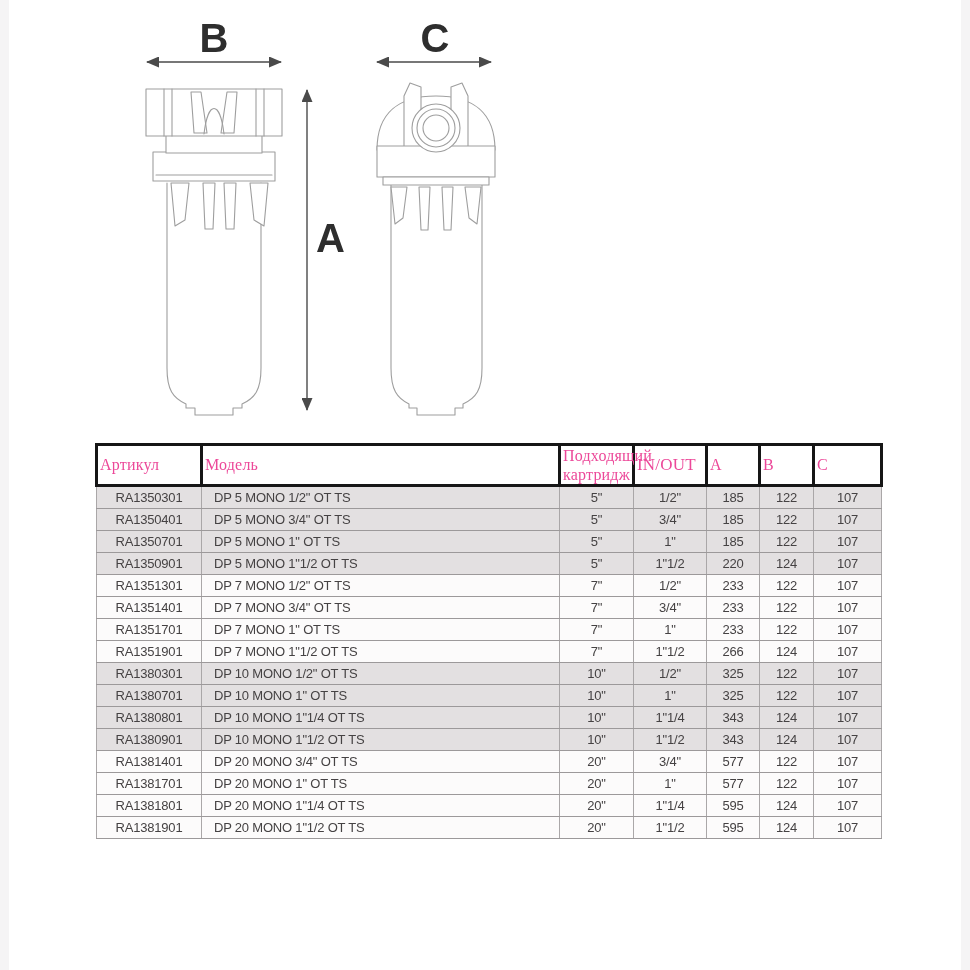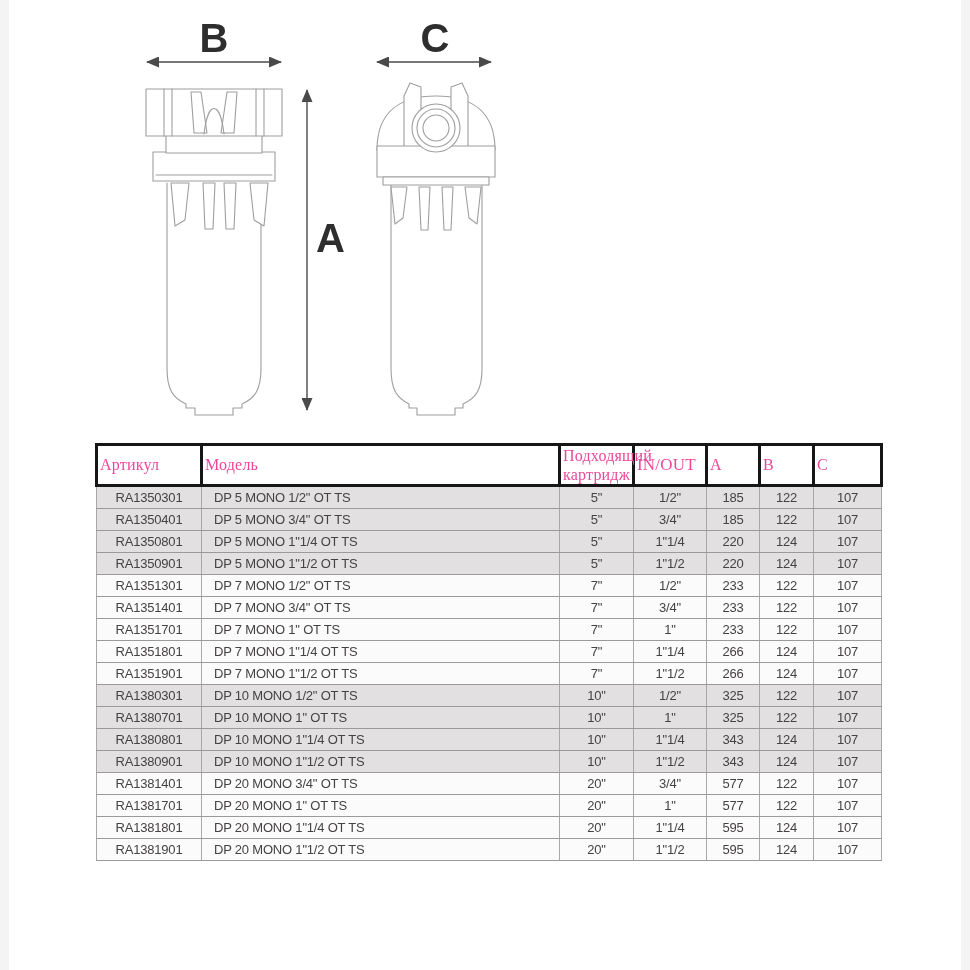--- a/index.html
+++ b/index.html
@@ -159,26 +159,26 @@
           <tr class="shaded">
             <td class="col-article">RA1350401</td>
             <td class="col-model">DP 5 MONO 3/4" OT TS</td>
             <td class="col-cartridge">5"</td>
             <td class="col-in_out">3/4"</td>
             <td class="col-a">185</td>
             <td class="col-b">122</td>
             <td class="col-c">107</td>
           </tr>
           <tr class="shaded">
-            <td class="col-article">RA1350801</td>
-            <td class="col-model">DP 5 MONO 1"1/4 OT TS</td>
-            <td class="col-cartridge">5"</td>
-            <td class="col-in_out">1"1/4</td>
-            <td class="col-a">220</td>
-            <td class="col-b">124</td>
+            <td class="col-article">RA1350701</td>
+            <td class="col-model">DP 5 MONO 1" OT TS</td>
+            <td class="col-cartridge">5"</td>
+            <td class="col-in_out">1"</td>
+            <td class="col-a">185</td>
+            <td class="col-b">122</td>
             <td class="col-c">107</td>
           </tr>
           <tr class="shaded">
             <td class="col-article">RA1350901</td>
             <td class="col-model">DP 5 MONO 1"1/2 OT TS</td>
             <td class="col-cartridge">5"</td>
             <td class="col-in_out">1"1/2</td>
             <td class="col-a">220</td>
             <td class="col-b">124</td>
             <td class="col-c">107</td>
@@ -201,29 +201,20 @@
             <td class="col-b">122</td>
             <td class="col-c">107</td>
           </tr>
           <tr>
             <td class="col-article">RA1351701</td>
             <td class="col-model">DP 7 MONO 1" OT TS</td>
             <td class="col-cartridge">7"</td>
             <td class="col-in_out">1"</td>
             <td class="col-a">233</td>
             <td class="col-b">122</td>
-            <td class="col-c">107</td>
-          </tr>
-          <tr>
-            <td class="col-article">RA1351801</td>
-            <td class="col-model">DP 7 MONO 1"1/4 OT TS</td>
-            <td class="col-cartridge">7"</td>
-            <td class="col-in_out">1"1/4</td>
-            <td class="col-a">266</td>
-            <td class="col-b">124</td>
             <td class="col-c">107</td>
           </tr>
           <tr>
             <td class="col-article">RA1351901</td>
             <td class="col-model">DP 7 MONO 1"1/2 OT TS</td>
             <td class="col-cartridge">7"</td>
             <td class="col-in_out">1"1/2</td>
             <td class="col-a">266</td>
             <td class="col-b">124</td>
             <td class="col-c">107</td>

